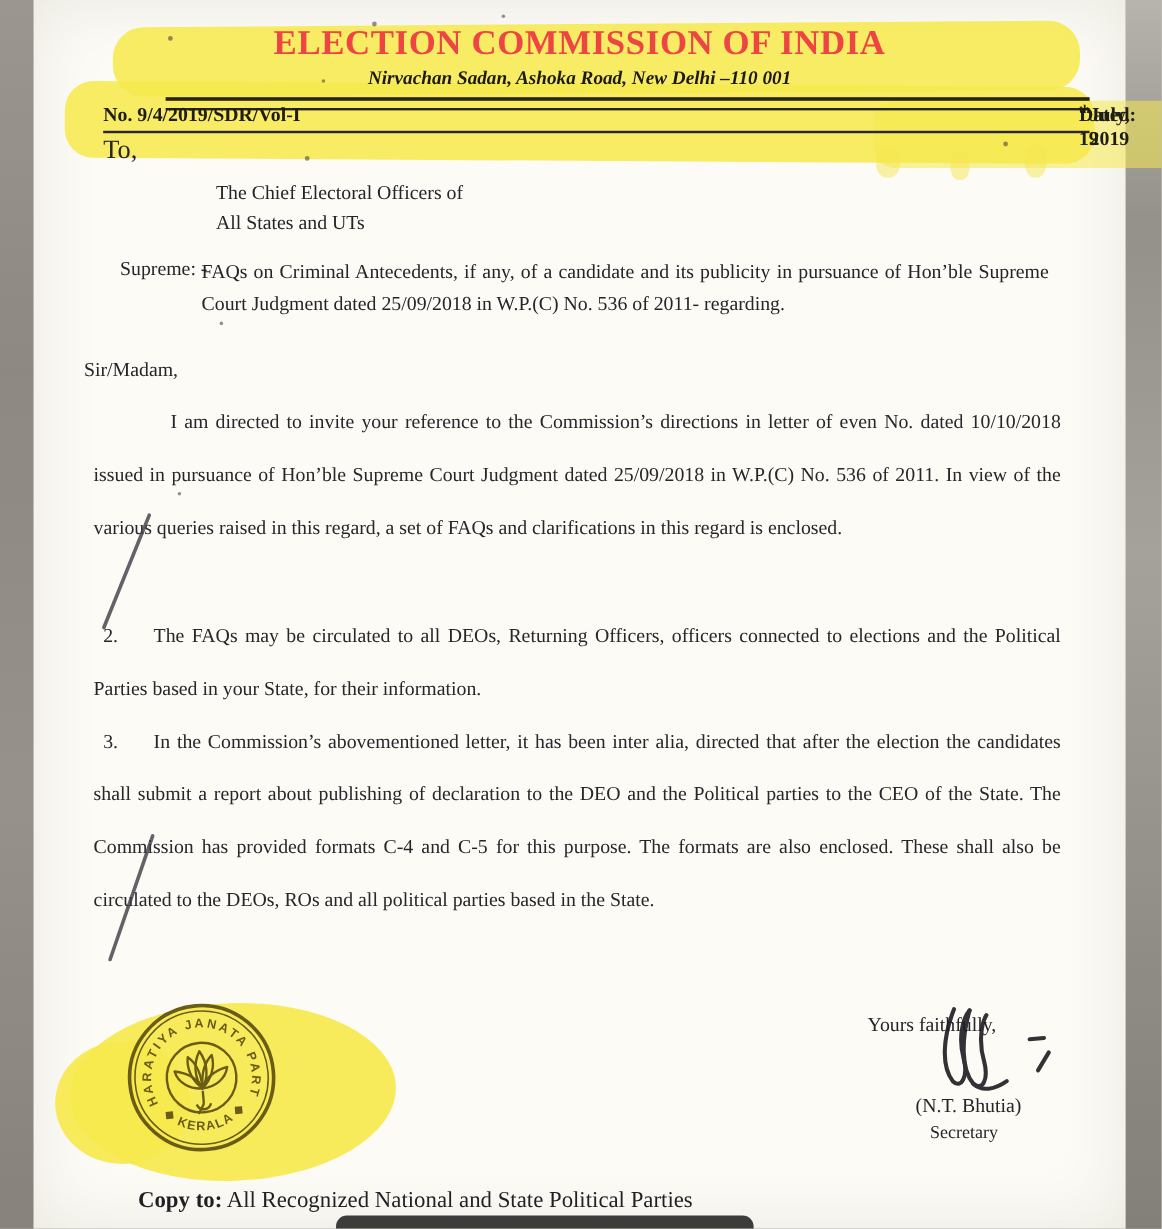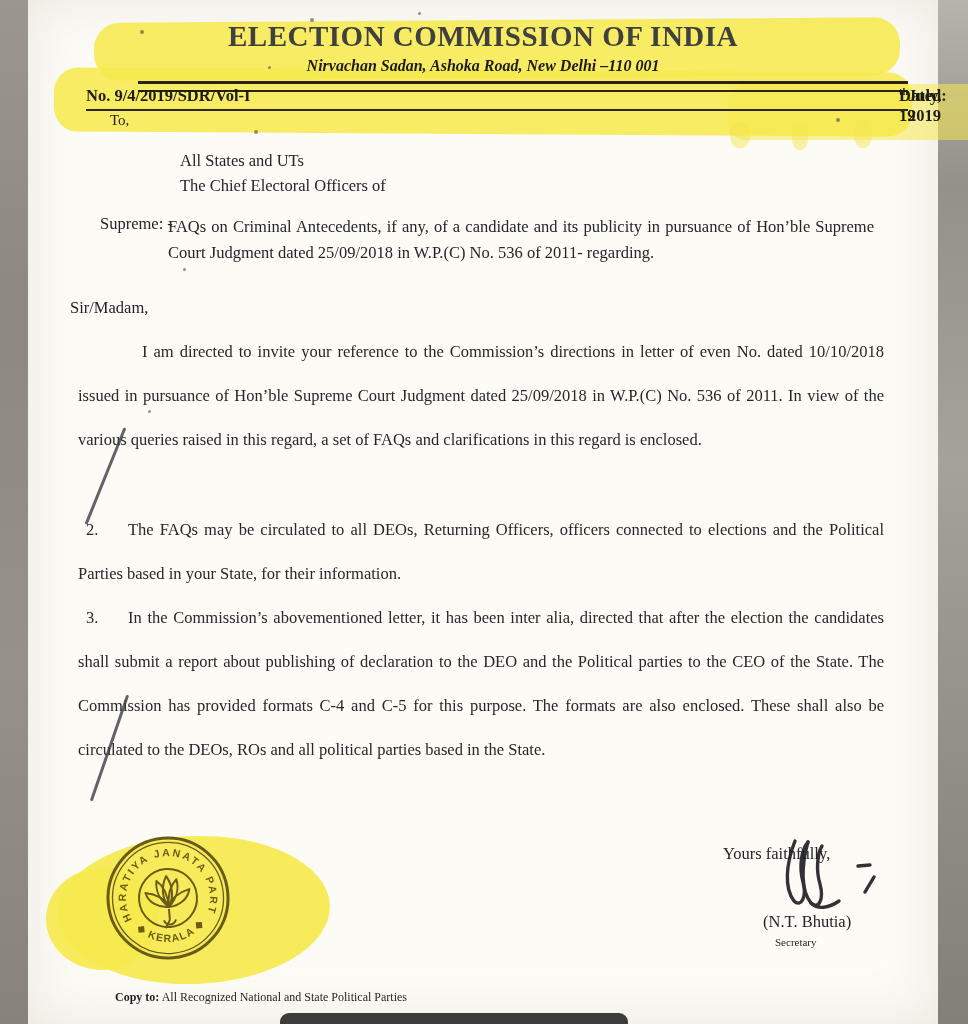--- a/index.html
+++ b/index.html
@@ -22,44 +22,44 @@
   .hl.a{left:66px;top:20px;width:806px;height:58px;border-radius:26px;transform:rotate(-.4deg);}
   .hl.b{left:26px;top:70px;width:858px;height:64px;border-radius:24px;transform:rotate(.35deg);}
   .hl.c{left:700px;top:84px;width:258px;height:56px;border-radius:18px;opacity:.55;}
   .hl.stamp1{left:30px;top:836px;width:272px;height:148px;border-radius:50%;transform:rotate(-2deg);opacity:.92;}
   .hl.stamp2{left:18px;top:868px;width:112px;height:102px;border-radius:50%;opacity:.92;}
   .drip{background:rgba(244,230,78,.5);border-radius:45%;z-index:1;}
 
   
   .txt{z-index:2;color:#24242a;}
   .title{left:55px;top:20px;width:800px;text-align:center;font-size:29px;font-weight:bold;
-         letter-spacing:.5px;color:#404040;}
+         letter-spacing:.5px;color:#ef4444;}
   .addr{left:55px;top:57px;width:800px;text-align:center;font-size:16px;font-weight:bold;color:#1d1a12;font-style:italic;}
   .rule-double{left:110px;top:81px;width:770px;height:6px;border-top:3px solid #28241c;
                border-bottom:2px solid #28241c;z-index:2;}
   .refrow{left:58px;top:86px;width:822px;font-size:16.5px;font-weight:600;color:#1f1c14;}
   .refrow .ref{float:left;position:static;}
   .refrow .date{float:right;position:static;margin-left:20px;}
   .refrow sup{position:static;font-size:10px;vertical-align:super;line-height:0;}
   .rule-single{left:58px;top:109px;width:822px;border-top:2.5px solid #2a261e;z-index:2;}
-  .to{left:58px;top:112px;font-size:15px;margin-left:24px;}
+  .to{left:58px;top:112px;font-size:22px;}
   .addressee{left:152px;top:148px;font-size:16.5px;line-height:25px;}
   .subj-label{left:72px;top:214px;font-size:16.5px;}
   .subj-text{left:140px;top:214px;width:706px;font-size:16.5px;line-height:26px;text-align:justify;}
   .salutation{left:42px;top:298px;font-size:16.5px;}
   .para{font-size:16.5px;line-height:44px;text-align:justify;width:806px;left:50px;color:#26262b;}
   .p1{top:330px;text-indent:64px;}
   .pwrap .num{left:8px;top:0;position:absolute;}
   .p2{top:508px;}
   .p3{top:596px;}
   .pwrap .body-text{position:relative;text-indent:50px;display:block;}
   .closing{left:695px;top:844px;font-size:16.5px;}
   .sig-name{left:715px;top:912px;font-size:16.5px;margin-left:20px;}
-  .sig-title{left:747px;top:936px;font-size:11px;}
-  .copyline{left:87px;top:990px;font-size:12px;color:#1f1f24;}
+  .sig-title{left:747px;top:936px;font-size:15px;}
+  .copyline{left:87px;top:990px;font-size:19px;color:#1f1f24;}
   .copyline b{position:static;}
   .copyline span{position:static;}
 
   
   .pen{width:2.6px;background:#3c3c46;opacity:.8;z-index:2;border-radius:2px;}
   .pen.m1{left:76px;top:424px;height:104px;transform:rotate(22deg);}
   .pen.m2{left:80px;top:692px;height:112px;transform:rotate(19deg);}
 
   
   .speck{width:4px;height:4px;border-radius:50%;background:#3a3a3a;opacity:.55;z-index:3;}
@@ -92,22 +92,22 @@
     <div class="txt addr">Nirvachan Sadan, Ashoka Road, New Delhi –110 001</div>
     <div class="rule-double"></div>
     <div class="txt refrow">
       <span class="ref">No. 9/4/2019/SDR/Vol-I</span>
       <span class="date"><span>Dated: 19</span><sup>th</sup><span> July, 2019</span></span>
     </div>
     <div class="rule-single"></div>
     <div class="txt to">To,</div>
 
     <div class="txt addressee">
+      <span style="position:static;display:block;">The Chief Electoral Officers of</span>
       <span style="position:static;display:block;">All States and UTs</span>
-      <span style="position:static;display:block;">The Chief Electoral Officers of</span>
     </div>
 
     <div class="txt subj-label">Supreme: -</div>
     <div class="txt subj-text">FAQs on Criminal Antecedents, if any, of a candidate and its publicity in pursuance of Hon’ble Supreme Court Judgment dated 25/09/2018 in W.P.(C) No. 536 of 2011- regarding.</div>
 
     <div class="txt salutation">Sir/Madam,</div>
     <div class="txt para p1">I am directed to invite your reference to the Commission’s directions in letter of even No. dated 10/10/2018 issued in pursuance of Hon’ble Supreme Court Judgment dated 25/09/2018 in W.P.(C) No. 536 of 2011.  In view of the various queries raised in this regard, a set of FAQs and clarifications in this regard is enclosed.</div>
 
     <div class="txt para p2 pwrap">
       <span class="num">2.</span>

